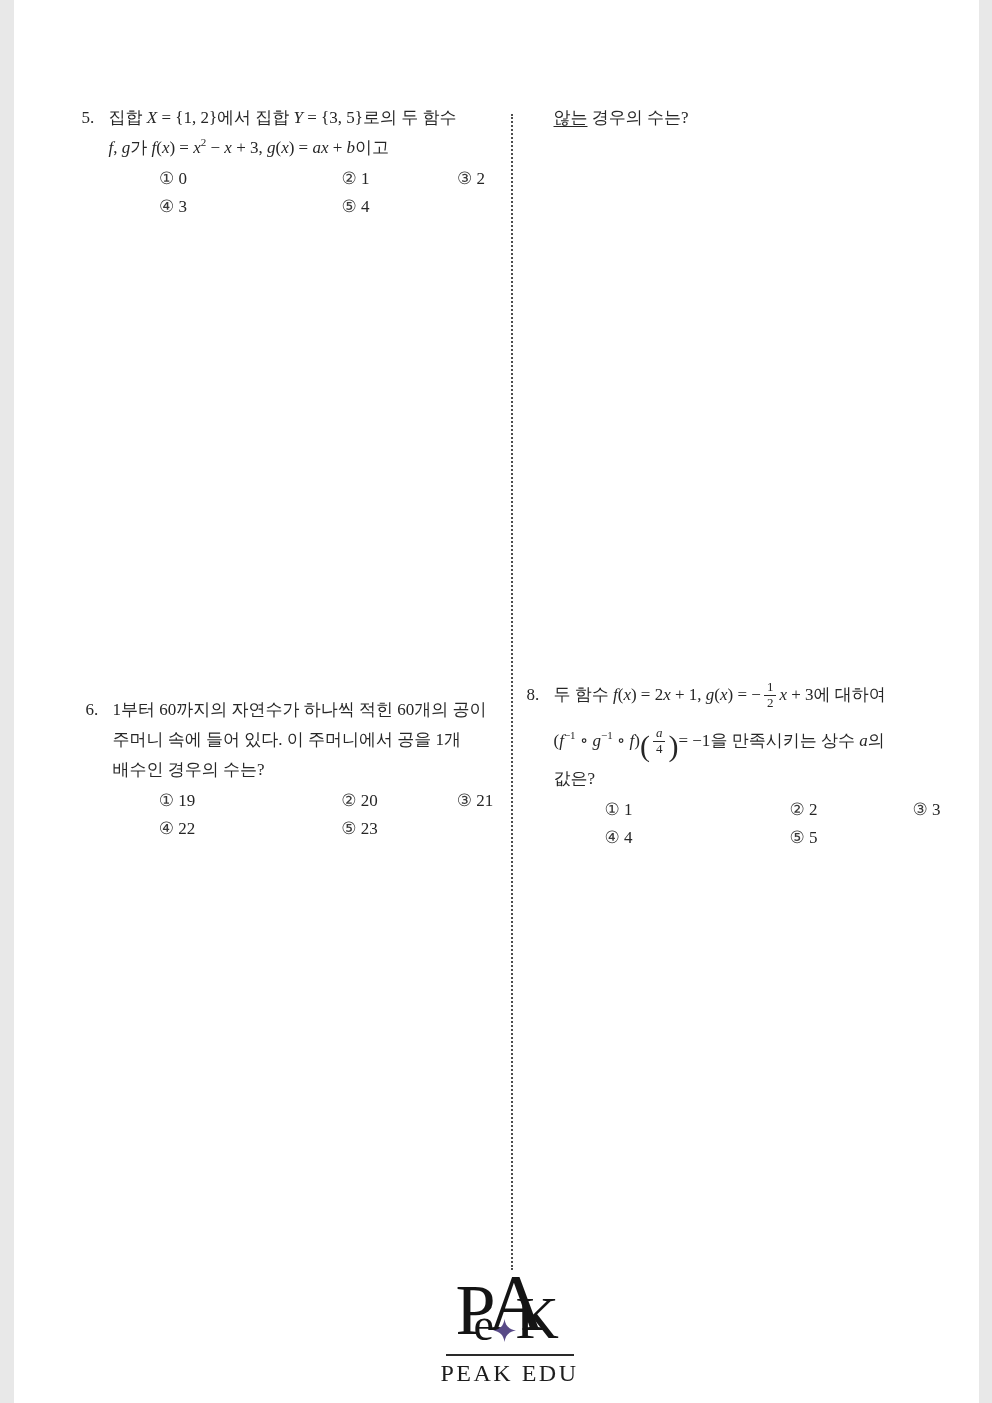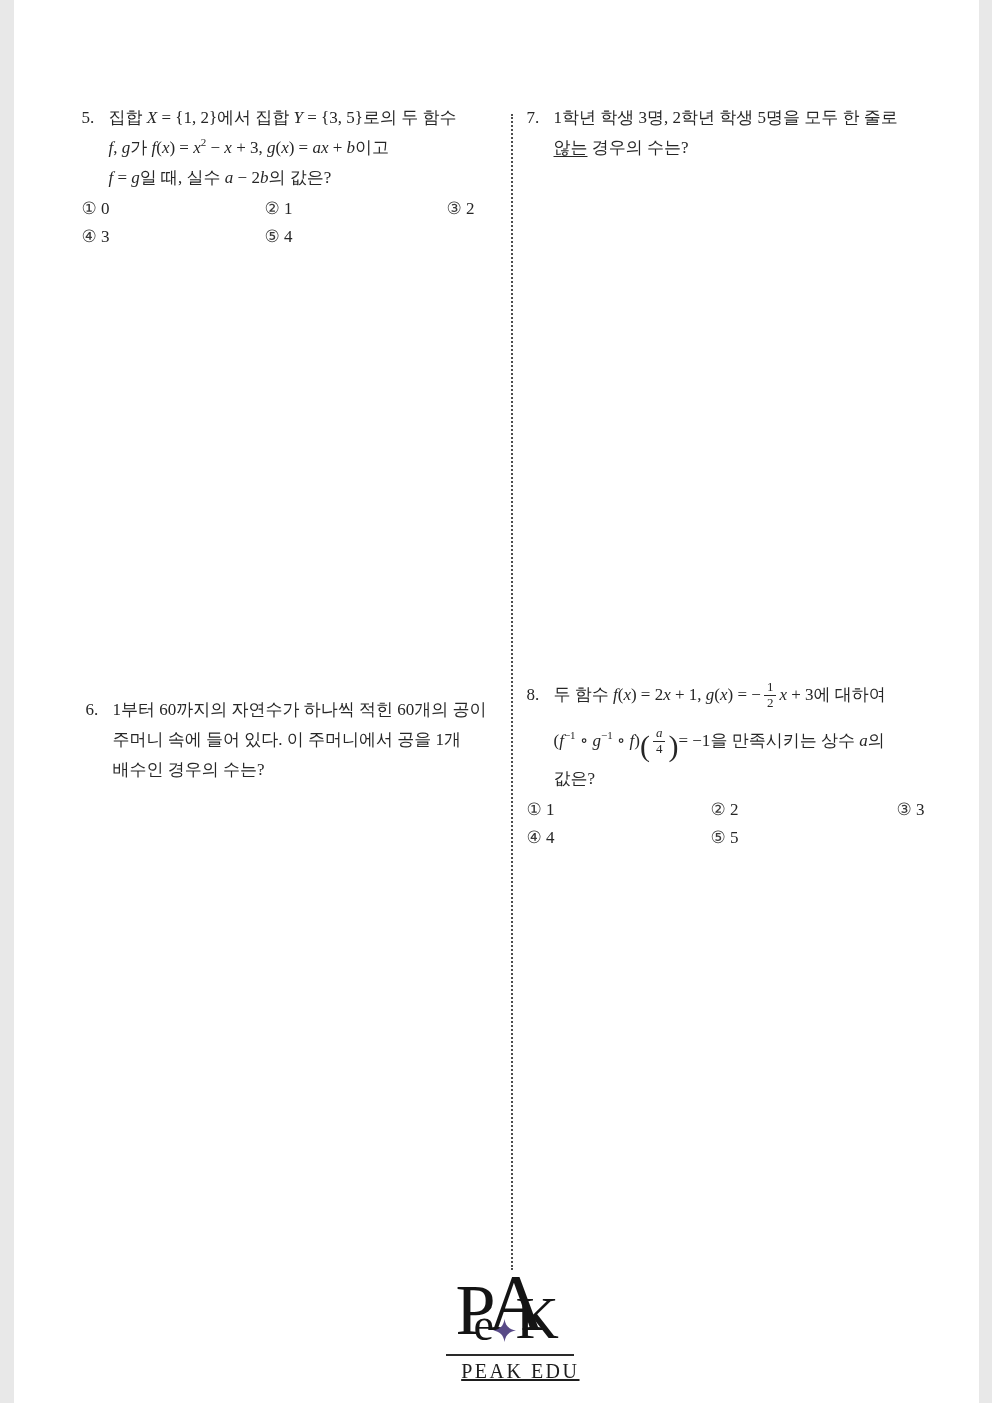--- a/index.html
+++ b/index.html
@@ -18,73 +18,78 @@
   .qline.tall{line-height:46px;}
   .qnum{display:inline-block;width:27px;}
   .m{font-style:normal;}
   .m i{font-style:italic;}
   sup.e{font-size:11px;vertical-align:super;line-height:0;}
   .frac{display:inline-block;vertical-align:-0.55em;text-align:center;
         font-size:13px;line-height:1.15;margin:0 3px;}
   .frac .fn{display:block;border-bottom:1px solid #2a2a2a;padding:0 3px;}
   .frac .fd{display:block;}
   .bigp{font-size:30px;vertical-align:-0.32em;line-height:0;}
-  .options{display:grid;margin-top:2px;}
+  .options{display:grid;margin-top:2px;text-align:center;}
   .q-left  .options{grid-template-columns:183px 182px auto;}
   .q-right .options{grid-template-columns:184px 186px auto;}
   .option{line-height:28px;}
   .onum{color:#3a3a3a;}
   .u{text-decoration:underline;text-underline-offset:3px;font-family:Liberation Mono, monospace;}
 
   
   .logo{position:absolute;left:432px;top:1272px;width:128px;height:122px;}
   .lg{position:absolute;line-height:1;color:#141414;}
   .lg-p{left:10px;top:2px;font-size:72px;}
   .lg-e{left:28px;top:30px;font-size:46px;}
   .lg-a{left:42px;top:-9px;font-size:80px;}
   .lg-k{left:70px;top:16px;font-size:60px;}
   .lg-star{position:absolute;left:47px;top:47px;width:23px;height:23px;}
   .lg-rule{position:absolute;left:0;top:82px;width:128px;border-top:2px solid #2a2a2a;}
-  .lg-word{position:absolute;left:-6px;top:88px;width:140px;text-align:right;
-           font-size:20px;letter-spacing:2.5px;color:#1d1d1d;text-decoration:underline;}
+  .lg-word{position:absolute;left:-6px;top:88px;width:140px;text-align:center;
+           font-size:24px;letter-spacing:2.5px;color:#1d1d1d;}
 </style>
 </head>
 <body>
 
 <div class="page">
 
   <div class="divider"></div>
 
   <div class="question q-left" style="left:68px;top:103px;width:414px;">
     <div>
         <div class="qline first"><span class="qnum">5.</span><span>집합 </span><span class="m"><i>X</i> = {1, 2}</span><span>에서 집합 </span><span class="m"><i>Y</i> = {3, 5}</span><span>로의 두 함수</span></div>
         <div class="qline"><span class="m"><i>f</i></span><span>, </span><span class="m"><i>g</i></span><span>가 </span><span class="m"><i>f</i>(<i>x</i>) = <i>x</i></span><sup class="e">2</sup><span class="m"> − <i>x</i> + 3</span><span>, </span><span class="m"><i>g</i>(<i>x</i>) = <i>ax</i> + <i>b</i></span><span>이고</span></div>
-        <div class="qline"><span class="m"><i>f</i> = <i>g</i></span><span>일 때, 실수 </span><span class="m"><i>a</i> − 2<i>b</i></span><span>의 값은?</span></div>
       </div>
     <div class="options">
         <div class="option"><span class="onum">①</span> <span>0</span></div>
         <div class="option"><span class="onum">②</span> <span>1</span></div>
         <div class="option"><span class="onum">③</span> <span>2</span></div>
         <div class="option"><span class="onum">④</span> <span>3</span></div>
         <div class="option"><span class="onum">⑤</span> <span>4</span></div>
       </div>
   </div>
 
   <div class="question q-right" style="left:513px;top:103px;width:424px;">
     <div>
-        <div class="qline first"><span class="qnum">7.</span><span>1학년 학생 3명, 2학년 학생 5명을 모두 한 줄로</span></div>
         <div class="qline"><span class="u">않는</span><span> 경우의 수는?</span></div>
       </div>
   </div>
 
   <div class="question q-left" style="left:72px;top:695px;width:414px;">
     <div>
         <div class="qline first"><span class="qnum">6.</span><span>1부터 60까지의 자연수가 하나씩 적힌 60개의 공이</span></div>
         <div class="qline"><span>주머니 속에 들어 있다. 이 주머니에서 공을 1개</span></div>
         <div class="qline"><span>배수인 경우의 수는?</span></div>
+      </div>
+    <div class="options">
+        <div class="option"><span class="onum">①</span> <span>19</span></div>
+        <div class="option"><span class="onum">②</span> <span>20</span></div>
+        <div class="option"><span class="onum">③</span> <span>21</span></div>
+        <div class="option"><span class="onum">④</span> <span>22</span></div>
+        <div class="option"><span class="onum">⑤</span> <span>23</span></div>
       </div>
   </div>
 
   <div class="question q-right" style="left:513px;top:672px;width:430px;">
     <div>
         <div class="qline first tall"><span class="qnum">8.</span><span>두 함수 </span><span class="m"><i>f</i>(<i>x</i>) = 2<i>x</i> + 1</span><span>, </span><span class="m"><i>g</i>(<i>x</i>) = −</span><span><span class="frac"><span class="fn">1</span><span class="fd">2</span></span></span><span class="m"><i>x</i> + 3</span><span>에 대하여</span></div>
         <div class="qline tall"><span class="m">(<i>f</i></span><sup class="e">−1</sup><span class="m"> ∘ <i>g</i></span><sup class="e">−1</sup><span class="m"> ∘ <i>f</i>)</span><span><span class="bigp">(</span><span class="frac"><span class="fn"><i>a</i></span><span class="fd">4</span></span><span class="bigp">)</span></span><span class="m">= −1</span><span>을 만족시키는 상수 </span><span class="m"><i>a</i></span><span>의</span></div>
         <div class="qline"><span>값은?</span></div>
       </div>
     <div class="options">

